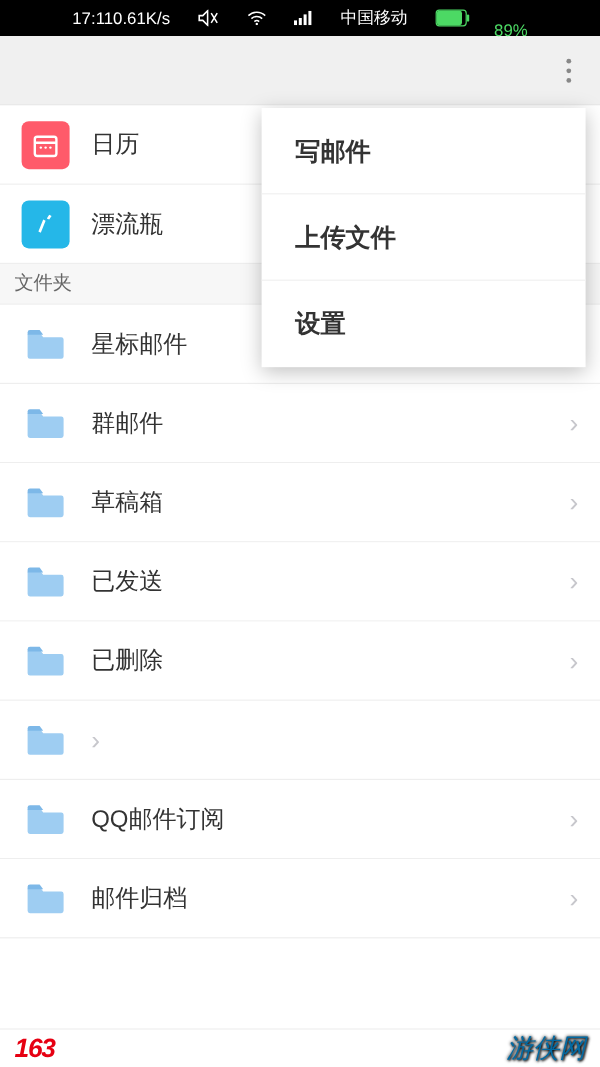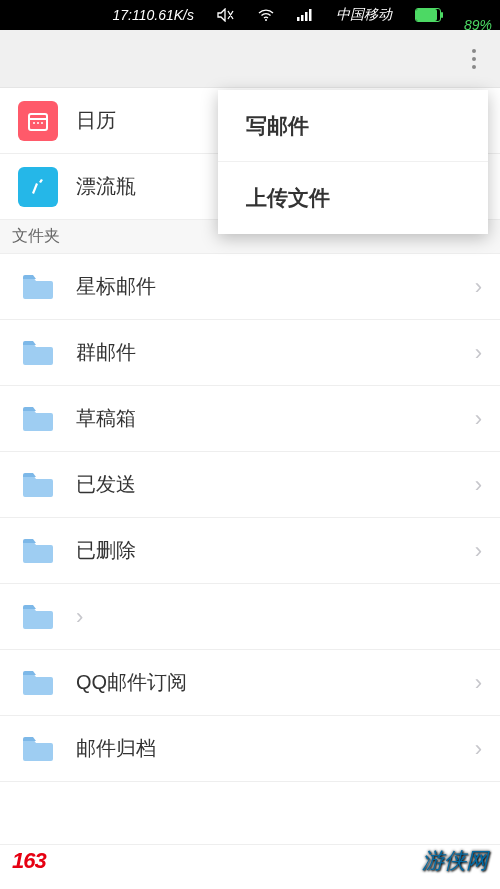--- a/index.html
+++ b/index.html
@@ -10,24 +10,23 @@
       font-family: -apple-system, "PingFang SC", "Microsoft YaHei", sans-serif;
       overflow: hidden;
       position: relative;
     }
     .status-bar {
       height: 30px;
       background: #000000;
       color: #ffffff;
       display: flex;
       align-items: center;
-      justify-content: flex-end;
+      justify-content: center;
       padding: 0 8px;
       font-size: 14px;
-      font-style: italic;
     }
     .status-left { display: flex; align-items: center; }
     .status-right { display: flex; align-items: center; gap: 23px; }
     .status-icons { display: flex; align-items: center; gap: 4px; }
     .battery-pct { color: #4cd964; margin-top: 20px; }
     .battery-icon {
       width: 26px; height: 14px;
       border: 1px solid #4cd964;
       border-radius: 3px;
       position: relative;
@@ -99,21 +98,21 @@
       align-items: center;
       padding: 0 28px;
       font-size: 21px;
       color: #333;
       border-bottom: 1px solid #f0f0f0;
       font-weight: bold;
     }
     .dropdown-item:last-child { border-bottom: none; }
     .bottom-bar {
       position: absolute;
-      bottom: 13px; left: 0; right: 0;
+      bottom: 0; left: 0; right: 0;
       height: 32px;
       background: #fff;
       border-top: 1px solid #eee;
       display: flex;
       align-items: center;
       justify-content: space-between;
       padding: 0 12px;
     }
     .brand {
       color: #e60012;
@@ -282,18 +281,21 @@
     </div>
 </div>
 
 <div class="dropdown">
   <div class="dropdown-item">
       <span>写邮件</span>
     </div>
   <div class="dropdown-item">
       <span>上传文件</span>
     </div>
+  <div class="dropdown-item">
+      <span>设置</span>
+    </div>
 </div>
 
 <div class="bottom-bar">
   <span class="brand">163</span>
   <span class="watermark">游侠网</span>
 </div>
 
 </body></html>

